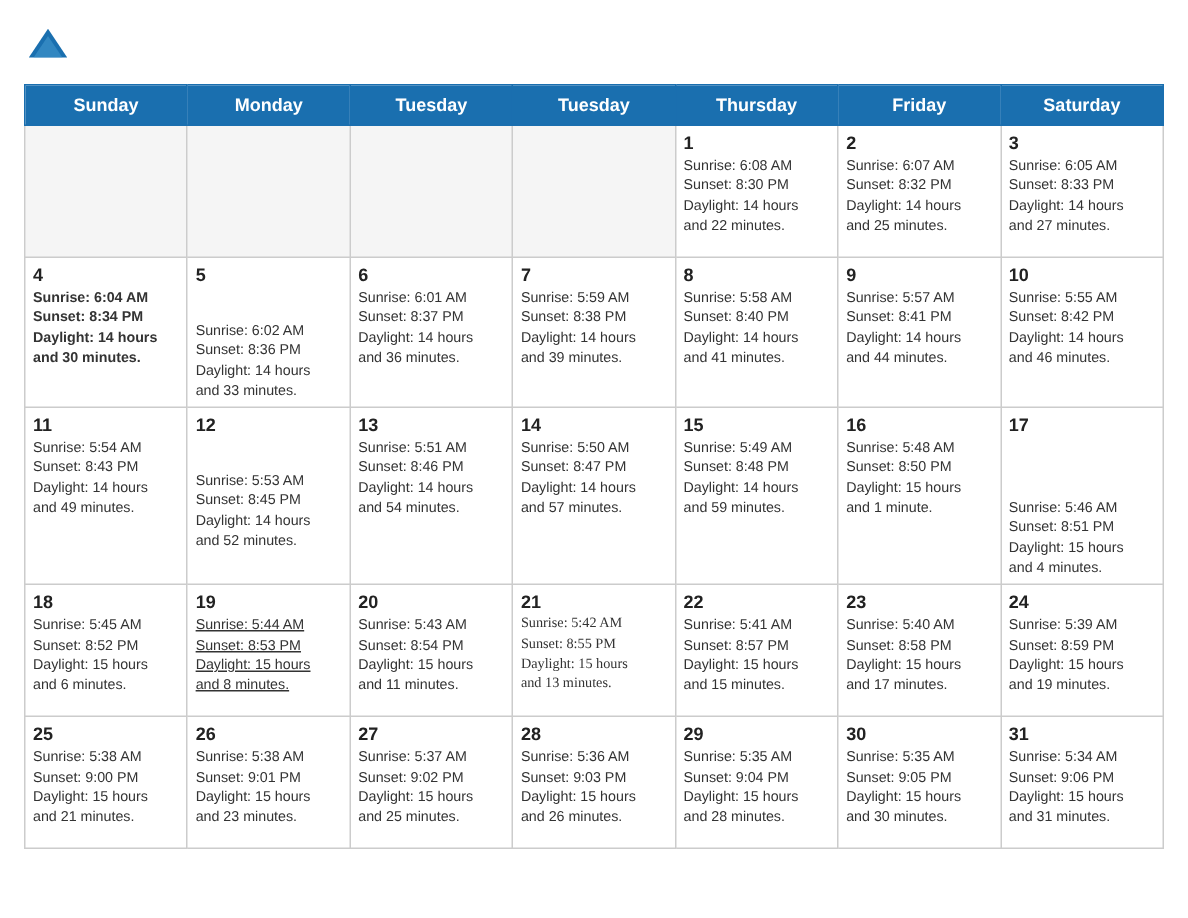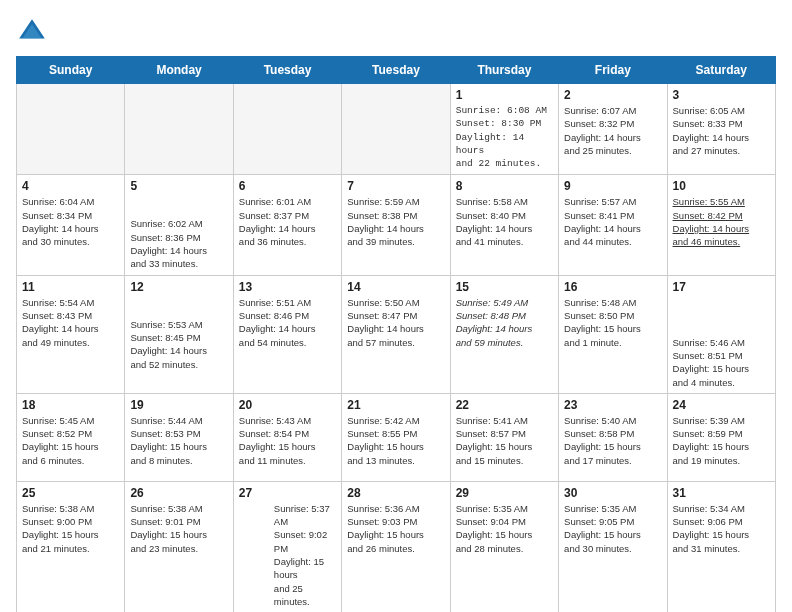--- a/index.html
+++ b/index.html
@@ -124,21 +124,21 @@
       </tr>
   </thead>
   <tbody id="calendar-body">
   <tr>
         <td class="empty"></td>
         <td class="empty"></td>
         <td class="empty"></td>
         <td class="empty"></td>
         <td>
           <div class="day-number">1</div>
-          <div class="day-info" style="white-space: pre-line; font-family: Liberation Mono, monospace;">Sunrise: 6:08 AM
+          <div class="day-info" style="white-space: pre-line;">Sunrise: 6:08 AM
 Sunset: 8:30 PM
 Daylight: 14 hours
 and 22 minutes.</div>
         </td>
         <td>
           <div class="day-number">2</div>
           <div class="day-info" style="white-space: pre-line;">Sunrise: 6:07 AM
 Sunset: 8:32 PM
 Daylight: 14 hours
 and 25 minutes.</div>
@@ -147,21 +147,21 @@
           <div class="day-number">3</div>
           <div class="day-info" style="white-space: pre-line;">Sunrise: 6:05 AM
 Sunset: 8:33 PM
 Daylight: 14 hours
 and 27 minutes.</div>
         </td>
       </tr>
       <tr>
         <td>
           <div class="day-number">4</div>
-          <div class="day-info" style="white-space: pre-line;">Sunrise: 6:04 AM
+          <div class="day-info" style="white-space: pre-line; font-weight: bold;">Sunrise: 6:04 AM
 Sunset: 8:34 PM
 Daylight: 14 hours
 and 30 minutes.</div>
         </td>
         <td>
           <div class="day-number">5</div>
           <div class="day-info" style="white-space: pre-line; margin-top: 24px;">Sunrise: 6:02 AM
 Sunset: 8:36 PM
 Daylight: 14 hours
 and 33 minutes.</div>
@@ -189,21 +189,21 @@
         </td>
         <td>
           <div class="day-number">9</div>
           <div class="day-info" style="white-space: pre-line;">Sunrise: 5:57 AM
 Sunset: 8:41 PM
 Daylight: 14 hours
 and 44 minutes.</div>
         </td>
         <td>
           <div class="day-number">10</div>
-          <div class="day-info" style="white-space: pre-line; text-decoration: underline;">Sunrise: 5:55 AM
+          <div class="day-info" style="white-space: pre-line;">Sunrise: 5:55 AM
 Sunset: 8:42 PM
 Daylight: 14 hours
 and 46 minutes.</div>
         </td>
       </tr>
       <tr>
         <td>
           <div class="day-number">11</div>
           <div class="day-info" style="white-space: pre-line;">Sunrise: 5:54 AM
 Sunset: 8:43 PM
@@ -226,21 +226,21 @@
         </td>
         <td>
           <div class="day-number">14</div>
           <div class="day-info" style="white-space: pre-line;">Sunrise: 5:50 AM
 Sunset: 8:47 PM
 Daylight: 14 hours
 and 57 minutes.</div>
         </td>
         <td>
           <div class="day-number">15</div>
-          <div class="day-info" style="white-space: pre-line; font-style: italic;">Sunrise: 5:49 AM
+          <div class="day-info" style="white-space: pre-line;">Sunrise: 5:49 AM
 Sunset: 8:48 PM
 Daylight: 14 hours
 and 59 minutes.</div>
         </td>
         <td>
           <div class="day-number">16</div>
           <div class="day-info" style="white-space: pre-line;">Sunrise: 5:48 AM
 Sunset: 8:50 PM
 Daylight: 15 hours
 and 1 minute.</div>
@@ -256,35 +256,35 @@
       <tr>
         <td>
           <div class="day-number">18</div>
           <div class="day-info" style="white-space: pre-line;">Sunrise: 5:45 AM
 Sunset: 8:52 PM
 Daylight: 15 hours
 and 6 minutes.</div>
         </td>
         <td>
           <div class="day-number">19</div>
-          <div class="day-info" style="white-space: pre-line;">Sunrise: 5:44 AM
+          <div class="day-info" style="white-space: pre-line; text-decoration: underline;">Sunrise: 5:44 AM
 Sunset: 8:53 PM
 Daylight: 15 hours
 and 8 minutes.</div>
         </td>
         <td>
           <div class="day-number">20</div>
           <div class="day-info" style="white-space: pre-line;">Sunrise: 5:43 AM
 Sunset: 8:54 PM
 Daylight: 15 hours
 and 11 minutes.</div>
         </td>
         <td>
           <div class="day-number">21</div>
-          <div class="day-info" style="white-space: pre-line;">Sunrise: 5:42 AM
+          <div class="day-info" style="white-space: pre-line; font-family: Liberation Serif, serif;">Sunrise: 5:42 AM
 Sunset: 8:55 PM
 Daylight: 15 hours
 and 13 minutes.</div>
         </td>
         <td>
           <div class="day-number">22</div>
           <div class="day-info" style="white-space: pre-line;">Sunrise: 5:41 AM
 Sunset: 8:57 PM
 Daylight: 15 hours
 and 15 minutes.</div>
@@ -314,21 +314,21 @@
         </td>
         <td>
           <div class="day-number">26</div>
           <div class="day-info" style="white-space: pre-line;">Sunrise: 5:38 AM
 Sunset: 9:01 PM
 Daylight: 15 hours
 and 23 minutes.</div>
         </td>
         <td>
           <div class="day-number">27</div>
-          <div class="day-info" style="white-space: pre-line; margin-left: 35px;">Sunrise: 5:37 AM
+          <div class="day-info" style="white-space: pre-line;">Sunrise: 5:37 AM
 Sunset: 9:02 PM
 Daylight: 15 hours
 and 25 minutes.</div>
         </td>
         <td>
           <div class="day-number">28</div>
           <div class="day-info" style="white-space: pre-line;">Sunrise: 5:36 AM
 Sunset: 9:03 PM
 Daylight: 15 hours
 and 26 minutes.</div>

